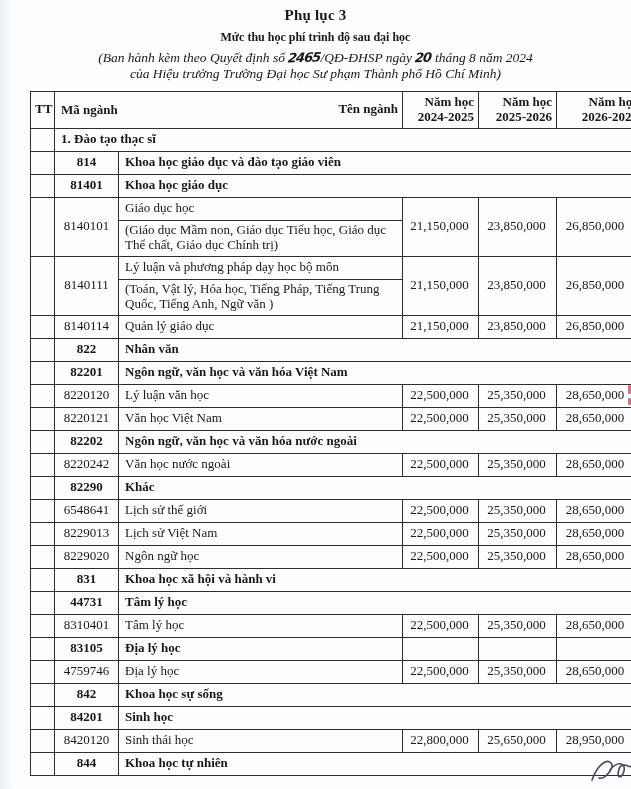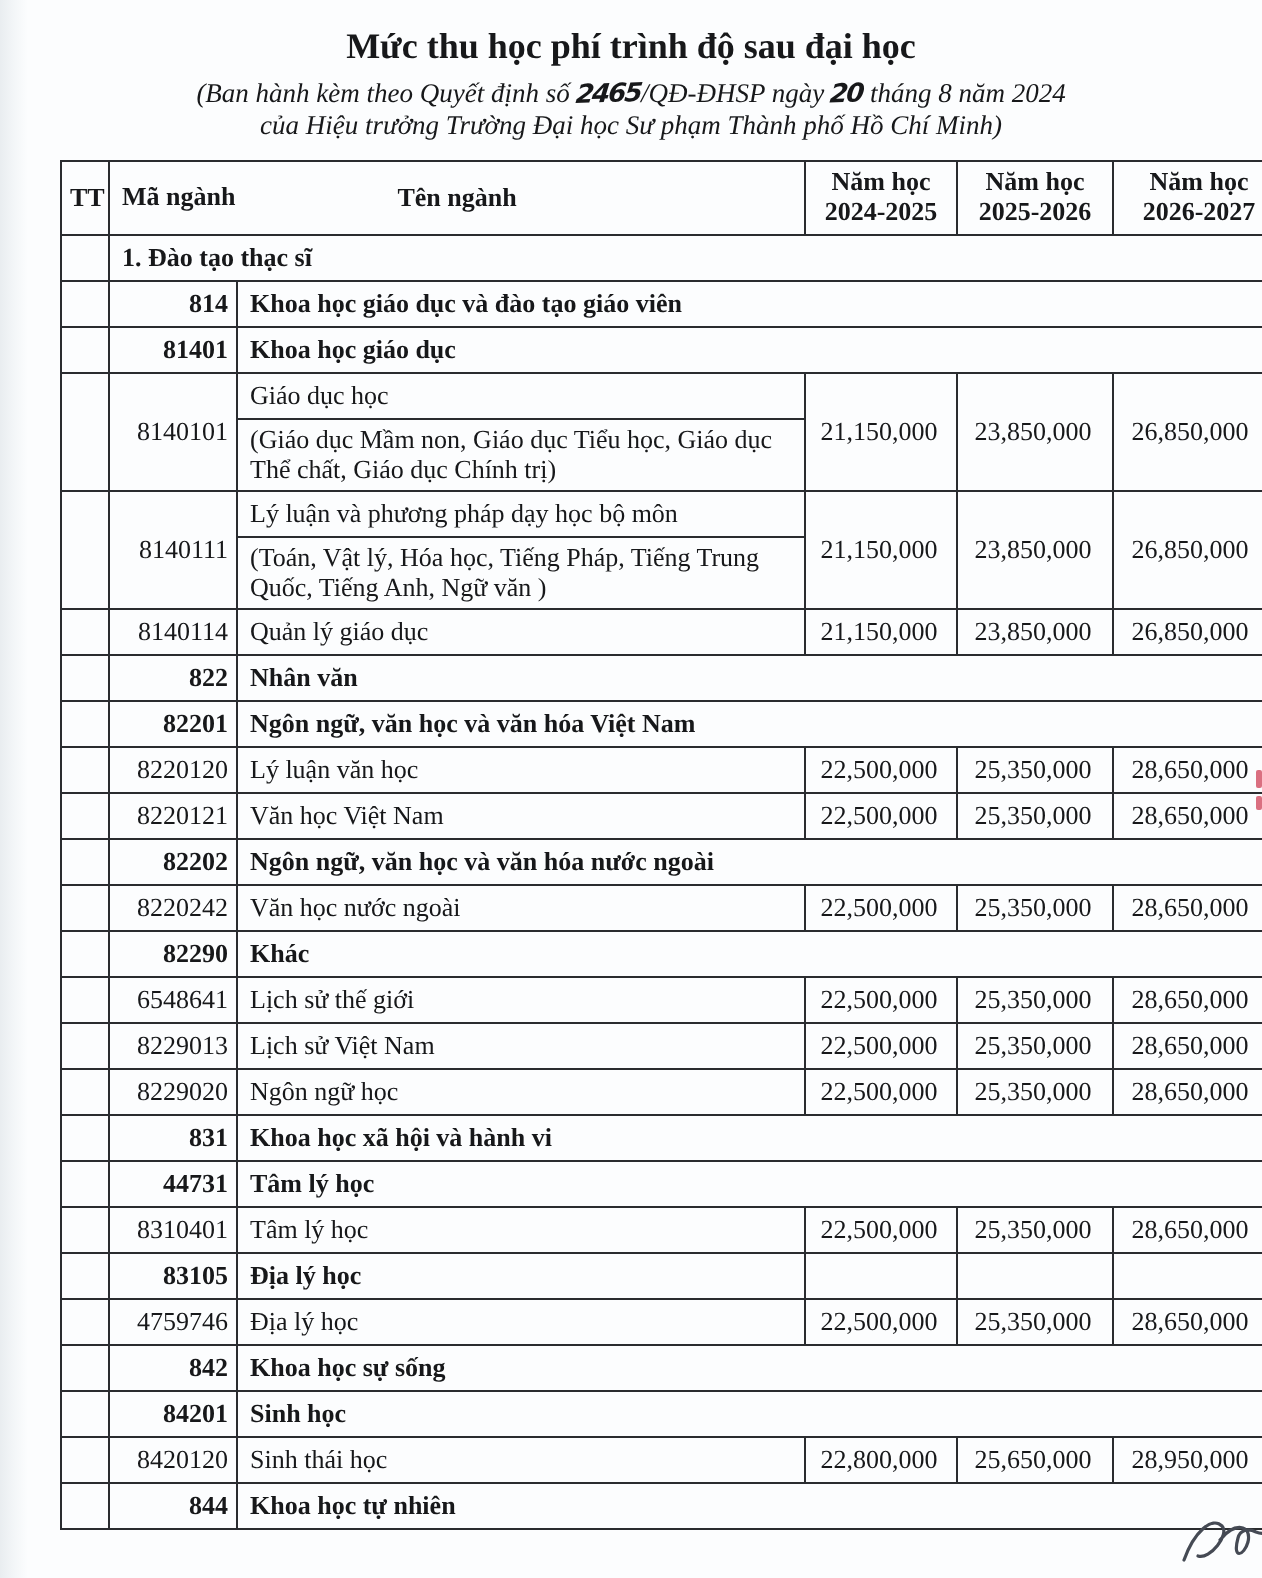--- a/index.html
+++ b/index.html
@@ -12,21 +12,21 @@
     overflow:hidden;
   }
   .page{ width:631px; height:789px; position:relative; overflow:hidden; }
   .scan-edge{
     position:absolute; left:0; top:0; width:14px; height:789px;
     background:linear-gradient(90deg,#e9edf0 0%, #f3f6f8 50%, #fcfdfe 100%);
     pointer-events:none;
   }
   .doc-header{ text-align:center; padding-top:7px; }
   .appendix{ font-size:15px; font-weight:bold; letter-spacing:.2px; }
-  .doc-title{ font-size:18px; font-weight:bold; margin-top:6px; }
+  .doc-title{ font-size:12px; font-weight:bold; margin-top:6px; }
   .doc-subtitle{ font-style:italic; font-size:13.5px; line-height:1.18; margin-top:5px; }
   .hand{
     font-family:"DejaVu Sans", sans-serif;
     font-style:italic; font-weight:600; font-size:13px;
     letter-spacing:-1px; display:inline-block;
     transform:skewX(-8deg) rotate(-2deg);
   }
   table{
     border-collapse:collapse; table-layout:fixed;
     width:612px; margin-left:30px; margin-top:9px;
@@ -34,41 +34,42 @@
   col.c-tt{ width:24px; } col.c-code{ width:64px; } col.c-name{ width:284px; }
   col.c-f1{ width:76px; } col.c-f2{ width:78px; } col.c-f3{ width:86px; }
   th,td{
     border:1.5px solid #2a2c2f;
     font-size:13px; line-height:1.15;
     vertical-align:middle;
     padding:2px 4px;
     height:23px;
     overflow:hidden;
   }
-  th{ font-weight:bold; height:37px; }
+  th{ font-weight:bold; height:37px;text-align:right; }
   th.mheader{ position:relative; }
   th.mheader .code-h{ position:absolute; left:6px; top:50%; transform:translateY(-50%); }
   td.tt{ padding:0; }
-  td.code{ text-align:right; }
+  td.code{ text-align:center; }
   td.name{ text-align:left; padding-left:6px; }
   td.fee{ text-align:center; padding-right:6px; font-size:13px; }
   td.fee.last{ padding-right:13px; }
   tr.section td.name{ font-weight:bold; height:17px; }
   tr.group td.code, tr.group td.name{ font-weight:bold; }
   td.detail{ height:36px; }
   .red-mark{ position:absolute; background:#d4566a; opacity:.85; border-radius:1px; }
   .squiggle{ position:absolute; left:590px; top:754px; }
 </style>
 </head>
 <body>
 
 <div class="page">
   <div class="scan-edge"></div>
 
   <div class="doc-header">
+    <div class="appendix">Phụ lục 3</div>
     <div class="doc-title">Mức thu học phí trình độ sau đại học</div>
     <div class="doc-subtitle">
       <span>(Ban hành kèm theo Quyết định số </span><span class="hand">2465</span><span>/QĐ-ĐHSP ngày </span><span class="hand">20</span><span> tháng 8 năm 2024</span><br>
       <span>của Hiệu trưởng Trường Đại học Sư phạm Thành phố Hồ Chí Minh)</span>
     </div>
   </div>
 
   <table>
     <colgroup>
       <col class="c-tt">

